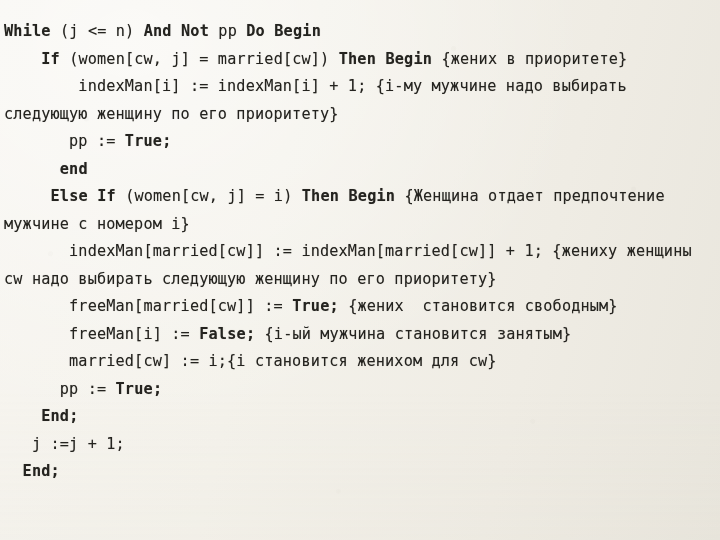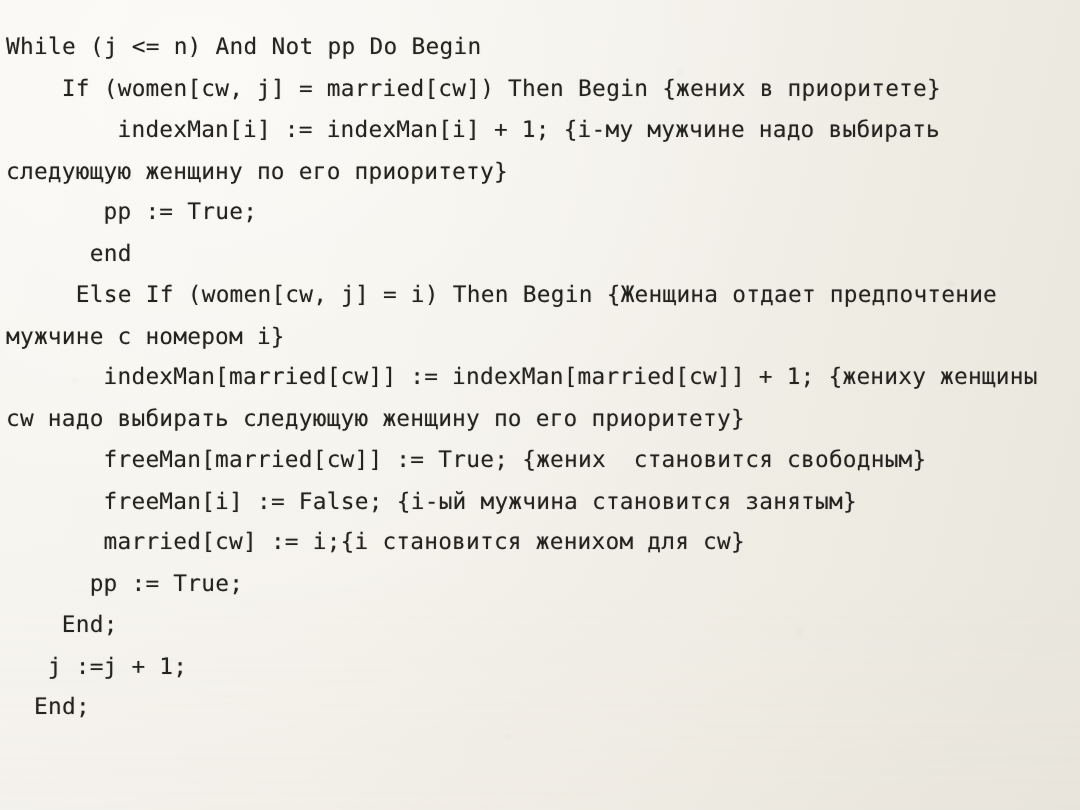--- a/index.html
+++ b/index.html
@@ -56,21 +56,21 @@
     word-break: normal;
     overflow-wrap: normal;
     text-shadow: 0 0 0.8px rgba(40,38,32,0.32);
   }
 
   .ln {
     display: block;
     white-space: pre-wrap;
   }
   .kw {
-    font-weight: normal;
+    font-weight: bold;
     letter-spacing: 0.2px;
   }
 </style>
 </head>
 <body style="background: rgb(244, 242, 235);">
 
 <div id="slide">
   <div id="grain"></div>
   <pre id="code" style="color: rgb(36, 35, 31);"><span class="ln"><span class="kw">While</span><span> (j &lt;= n) </span><span class="kw">And Not</span><span> pp </span><span class="kw">Do Begin</span></span><span class="ln">    <span class="kw">If</span><span> (women[cw, j] = married[cw]) </span><span class="kw">Then Begin</span><span> {жених в приоритете}</span></span><span class="ln">        <span>indexMan[i] := indexMan[i] + 1; {i-му мужчине надо выбирать следующую женщину по его приоритету}</span></span><span class="ln">       <span>pp := </span><span class="kw">True;</span></span><span class="ln">      <span class="kw">end</span></span><span class="ln">     <span class="kw">Else If</span><span> (women[cw, j] = i) </span><span class="kw">Then Begin</span><span> {Женщина отдает предпочтение мужчине с номером i}</span></span><span class="ln">       <span>indexMan[married[cw]] := indexMan[married[cw]] + 1; {жениху женщины cw надо выбирать следующую женщину по его приоритету}</span></span><span class="ln">       <span>freeMan[married[cw]] := </span><span class="kw">True;</span><span> {жених  становится свободным}</span></span><span class="ln">       <span>freeMan[i] := </span><span class="kw">False;</span><span> {i-ый мужчина становится занятым}</span></span><span class="ln">       <span>married[cw] := i;{i становится женихом для cw}</span></span><span class="ln">      <span>pp := </span><span class="kw">True;</span></span><span class="ln">    <span class="kw">End;</span></span><span class="ln">   <span>j :=j + 1;</span></span><span class="ln">  <span class="kw">End;</span></span></pre>
 </div>

